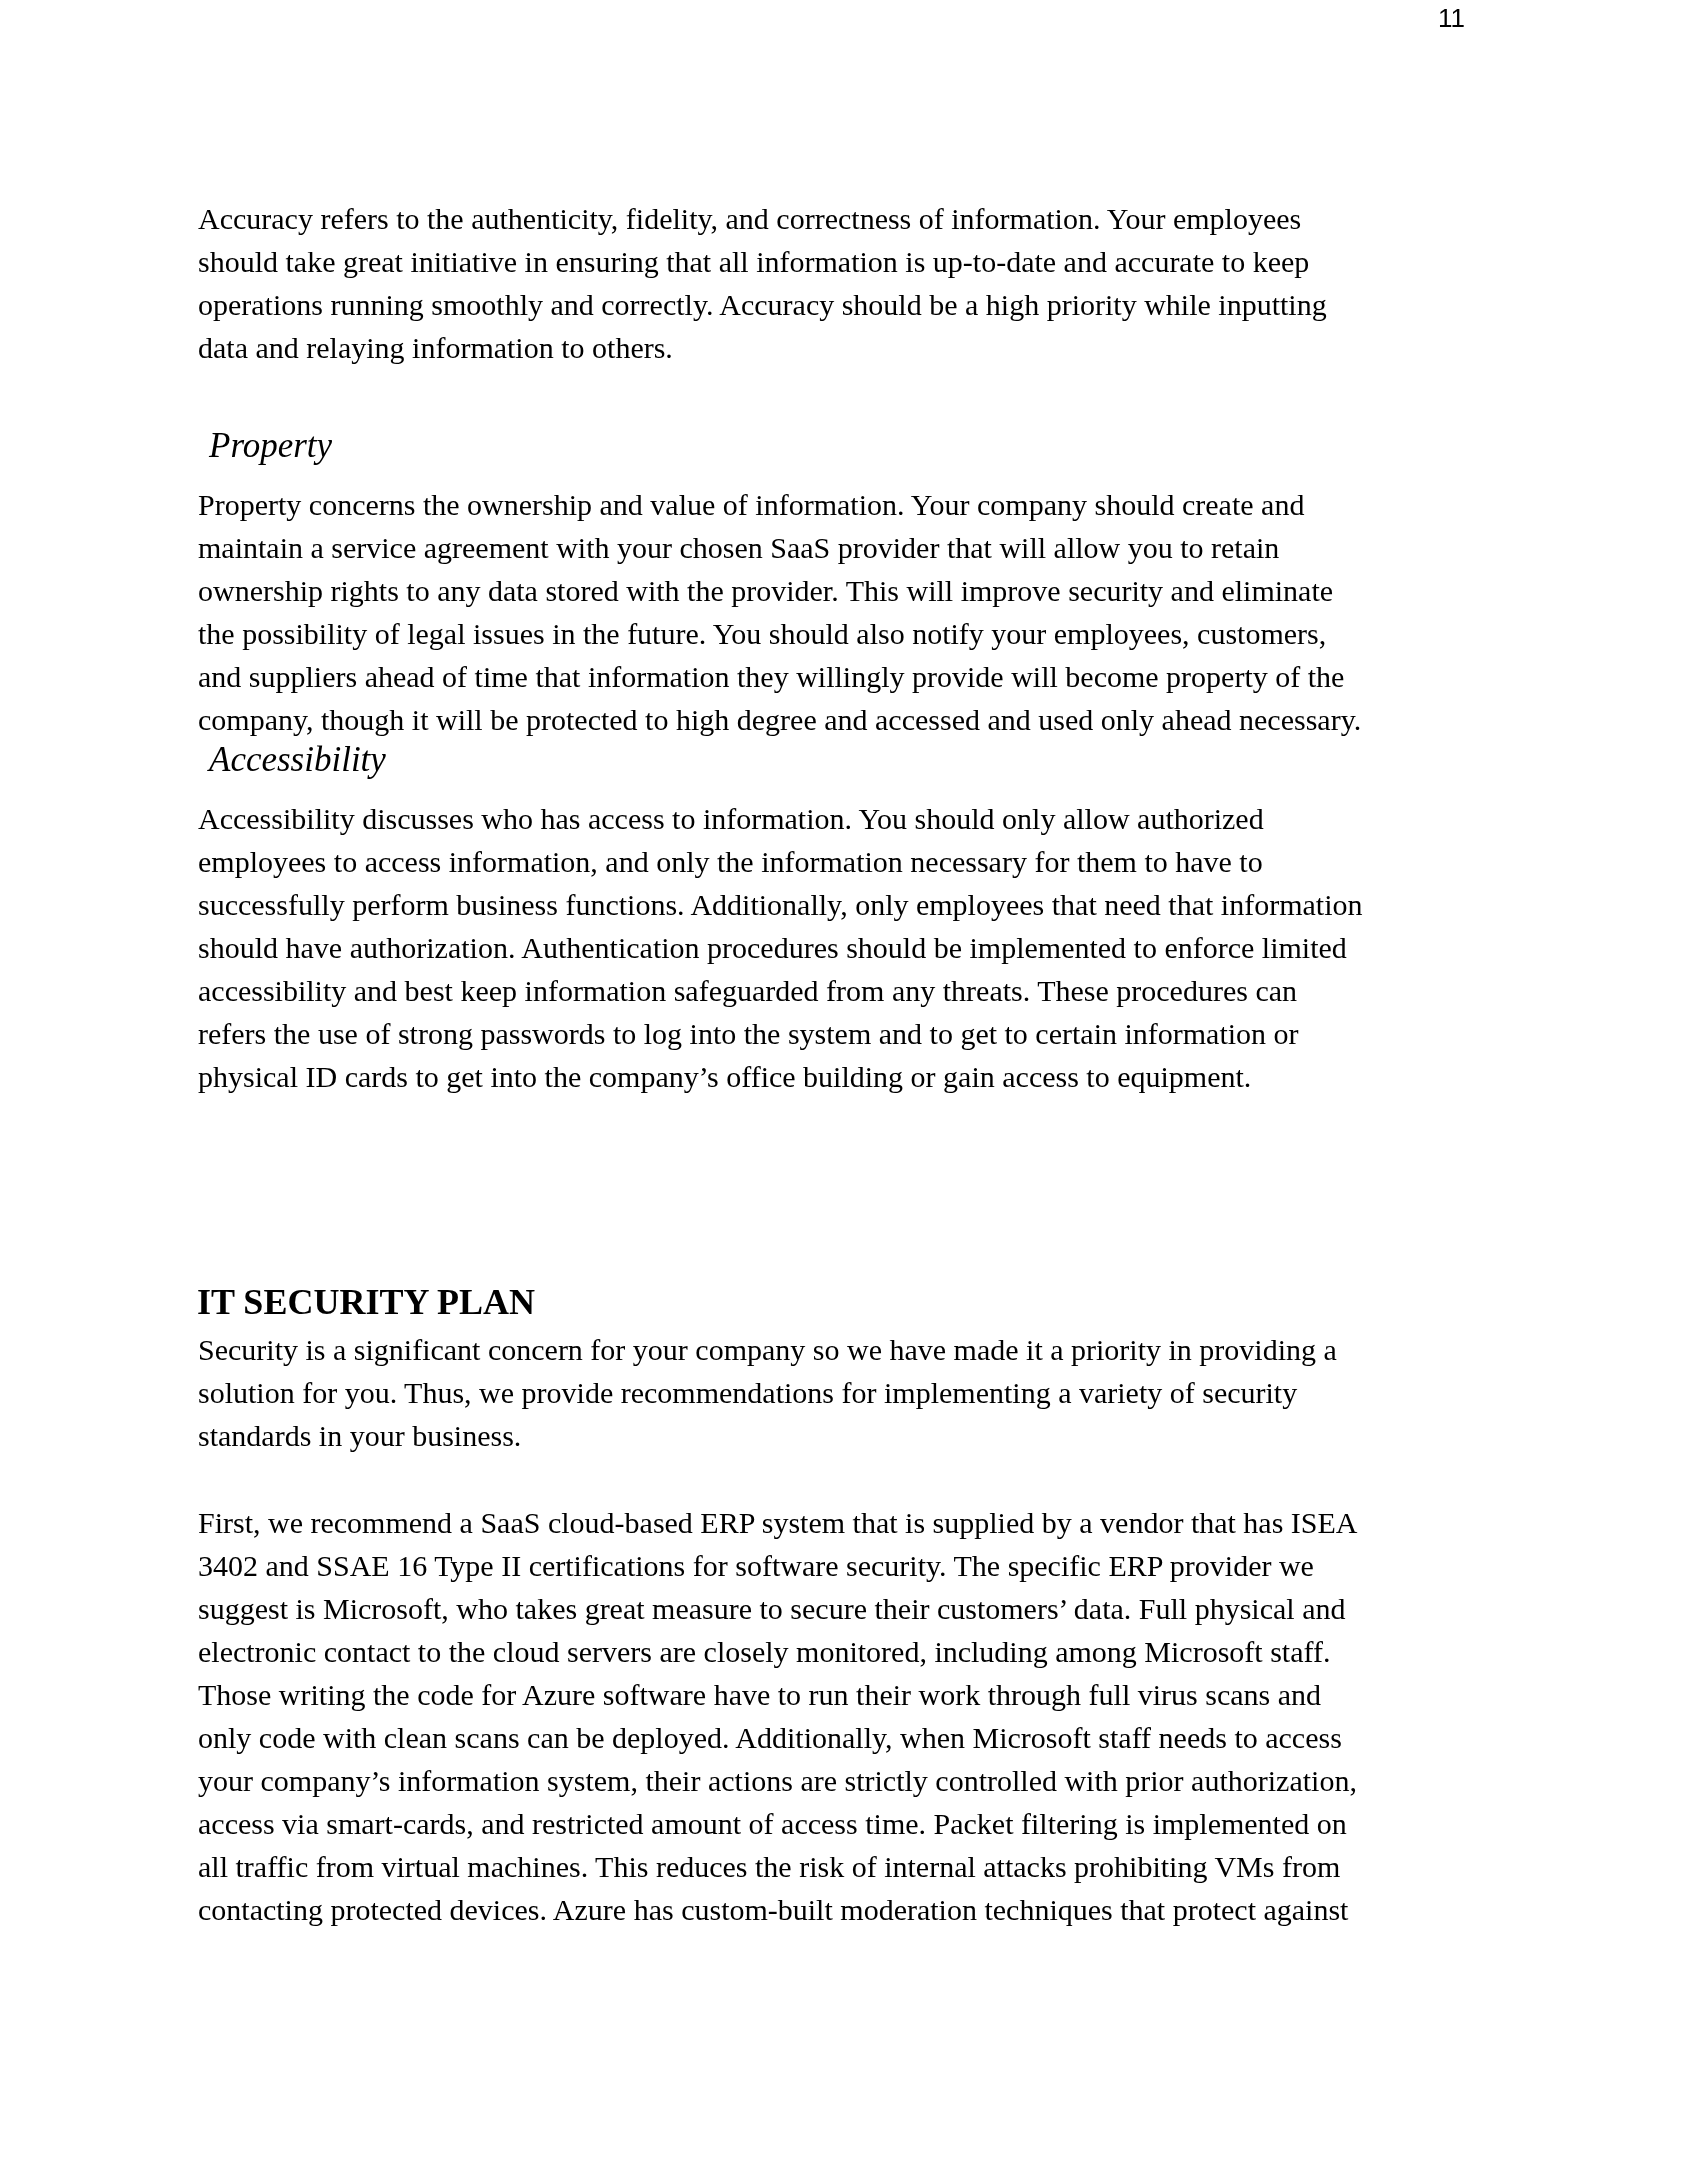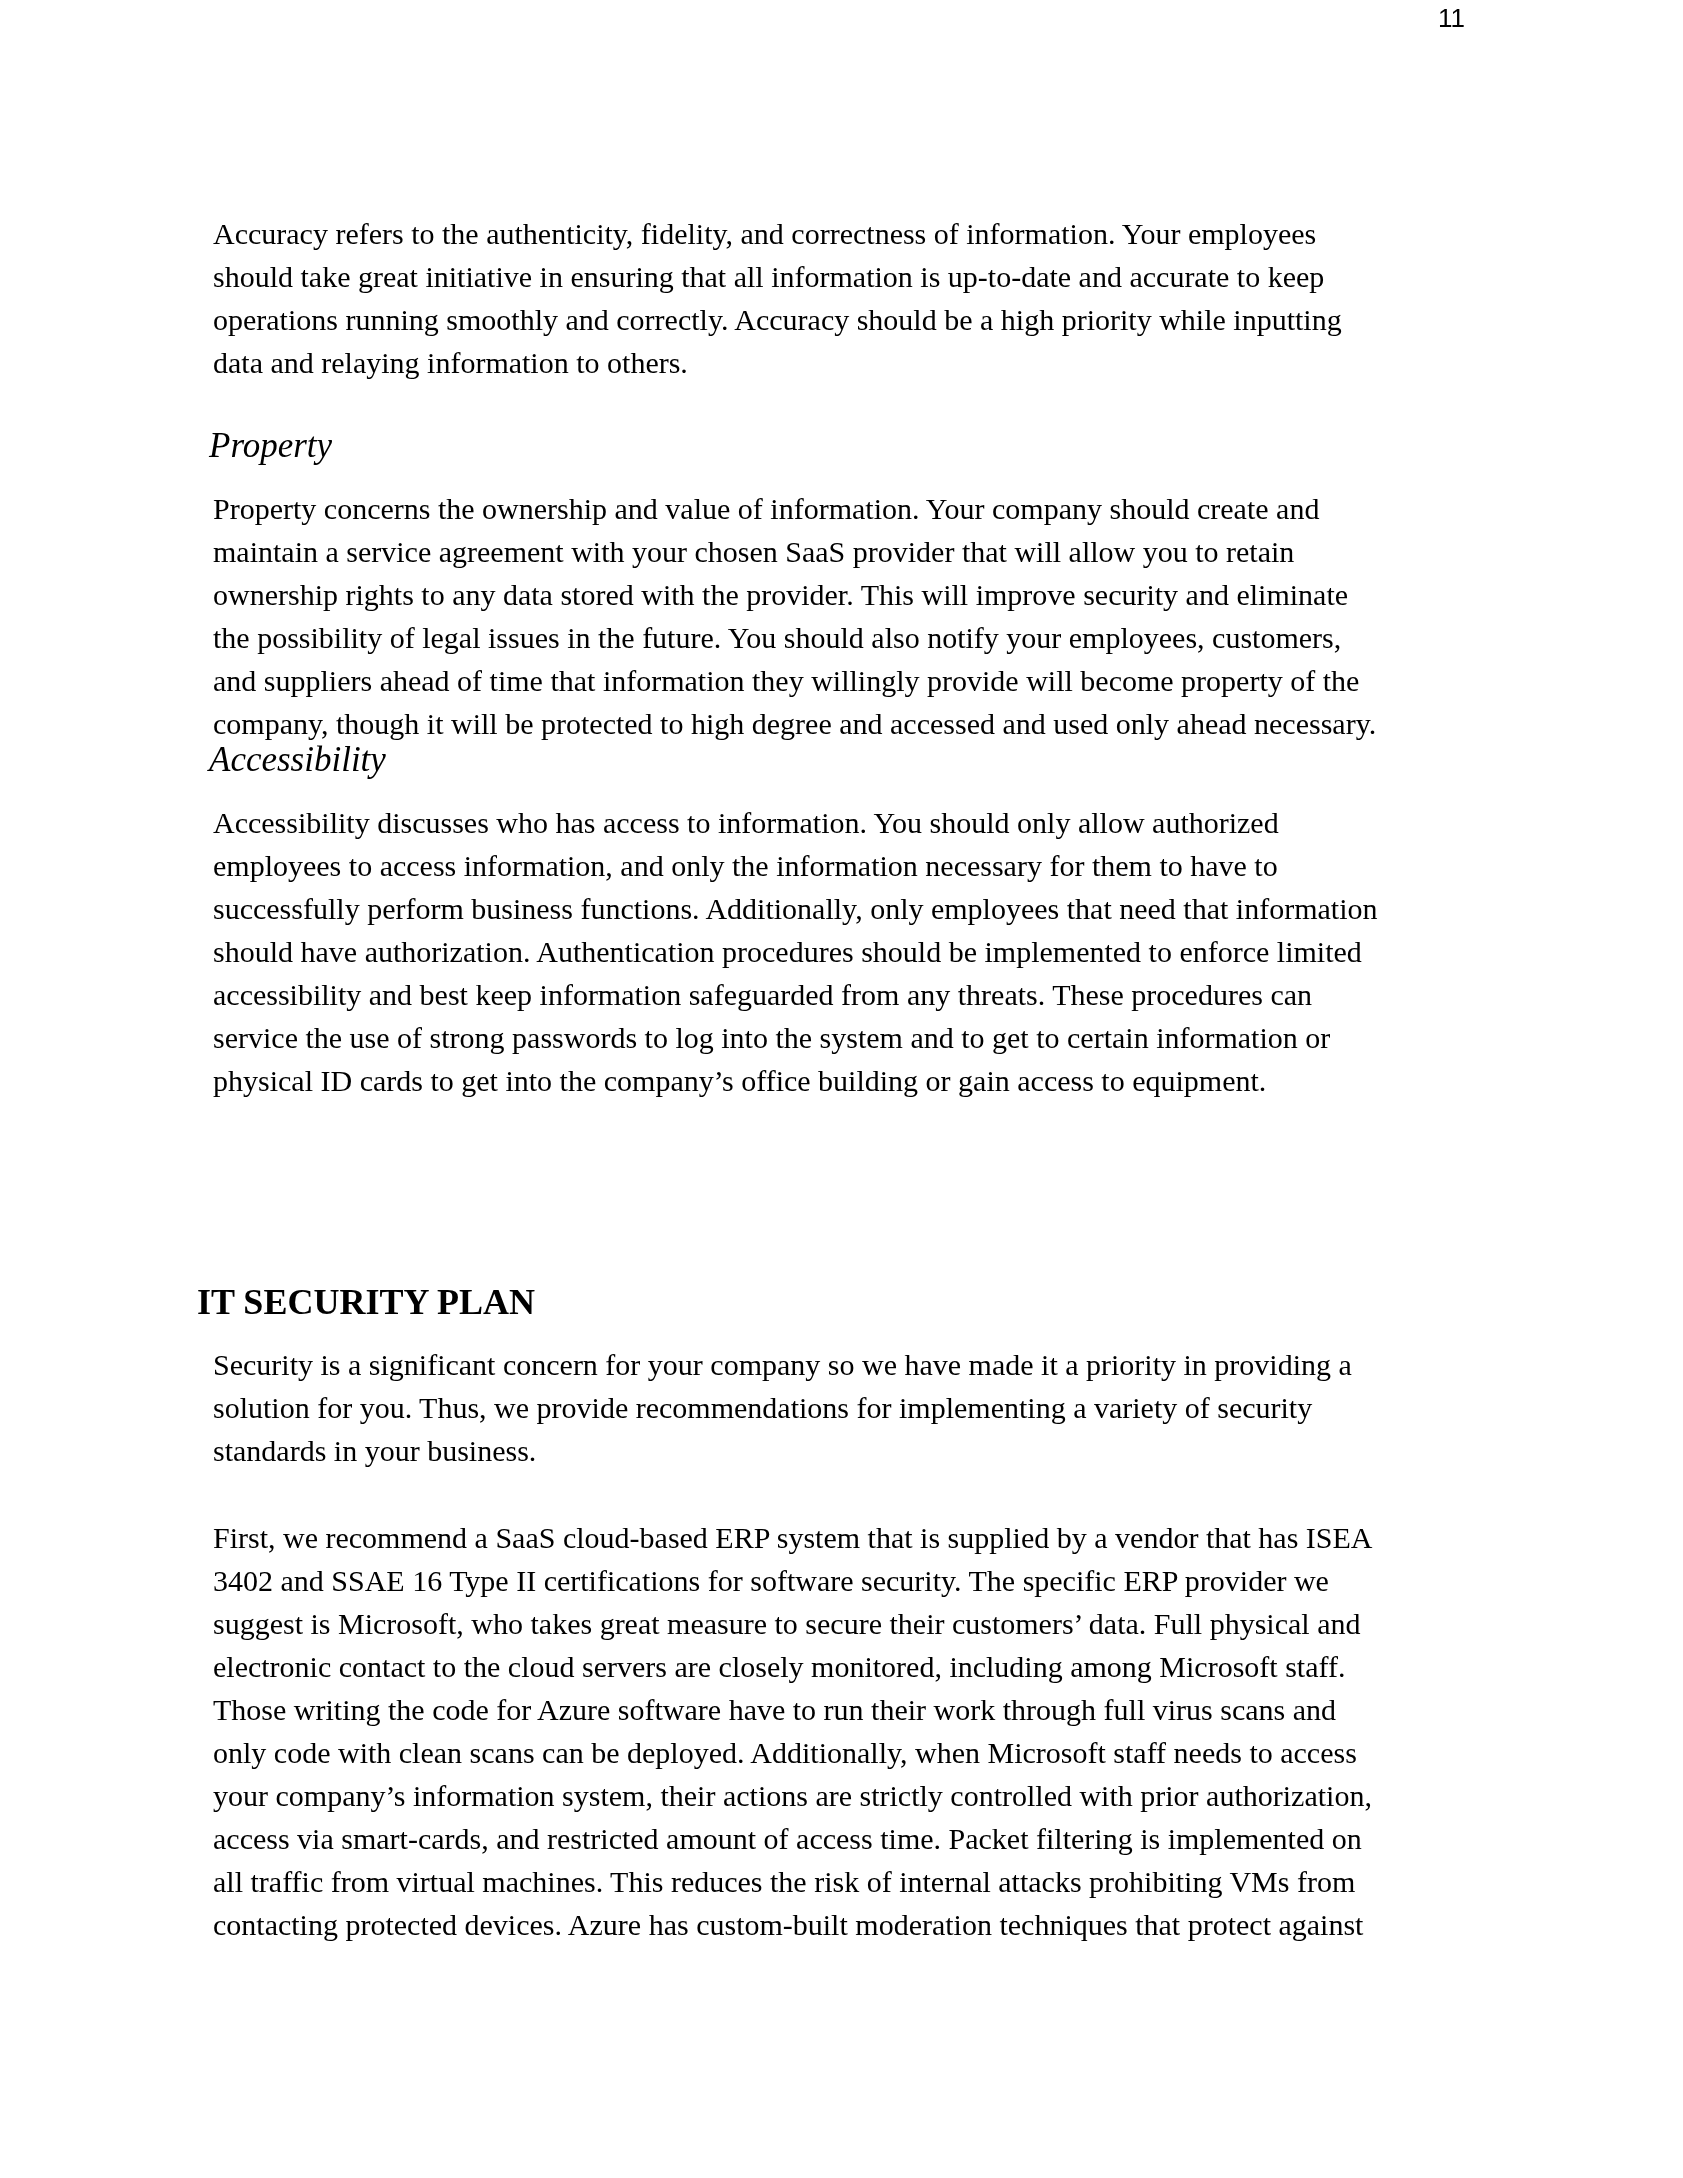--- a/index.html
+++ b/index.html
@@ -5,21 +5,21 @@
   html, body { margin: 0; padding: 0; background: #ffffff; }
   body { width: 1683px; height: 2178px; position: relative; overflow: hidden; color: #000; }
   .page-number {
     position: absolute; top: 2px; left: 1438px;
     font-family: "Liberation Sans", sans-serif; font-size: 26px; line-height: 32px;
   }
   .content {
     position: absolute; left: 197px; width: 1317px;
     font-family: "Liberation Serif", serif; font-size: 30px; line-height: 43px;
   }
-  .para { margin: 16px; white-space: nowrap; }
+  .para { margin: 1px; white-space: nowrap; }
   .line { display: block; }
   .sub-heading {
     margin: 12px; font-style: italic; font-weight: normal;
     font-size: 35px; line-height: 50px;
   }
   .section-heading {
     margin: 0; font-weight: bold; font-size: 36px; line-height: 50px;
   }
 </style>
 </head>
@@ -49,21 +49,21 @@
 </div>
 
 <div class="content" style="top:723px;">
   <h2 class="sub-heading">Accessibility</h2>
   <p class="para">
     <span class="line">Accessibility discusses who has access to information. You should only allow authorized</span>
     <span class="line">employees to access information, and only the information necessary for them to have to</span>
     <span class="line">successfully perform business functions. Additionally, only employees that need that information</span>
     <span class="line">should have authorization. Authentication procedures should be implemented to enforce limited</span>
     <span class="line">accessibility and best keep information safeguarded from any threats. These procedures can</span>
-    <span class="line">service the use of strong passwords to log into the system and to get to certain information or</span>
+    <span class="line">refers the use of strong passwords to log into the system and to get to certain information or</span>
     <span class="line">physical ID cards to get into the company’s office building or gain access to equipment.</span>
   </p>
 </div>
 
 <div class="content" style="top:1277px;">
   <h1 class="section-heading">IT SECURITY PLAN</h1>
   <p class="para">
     <span class="line">Security is a significant concern for your company so we have made it a priority in providing a</span>
     <span class="line">solution for you. Thus, we provide recommendations for implementing a variety of security</span>
     <span class="line">standards in your business.</span>

